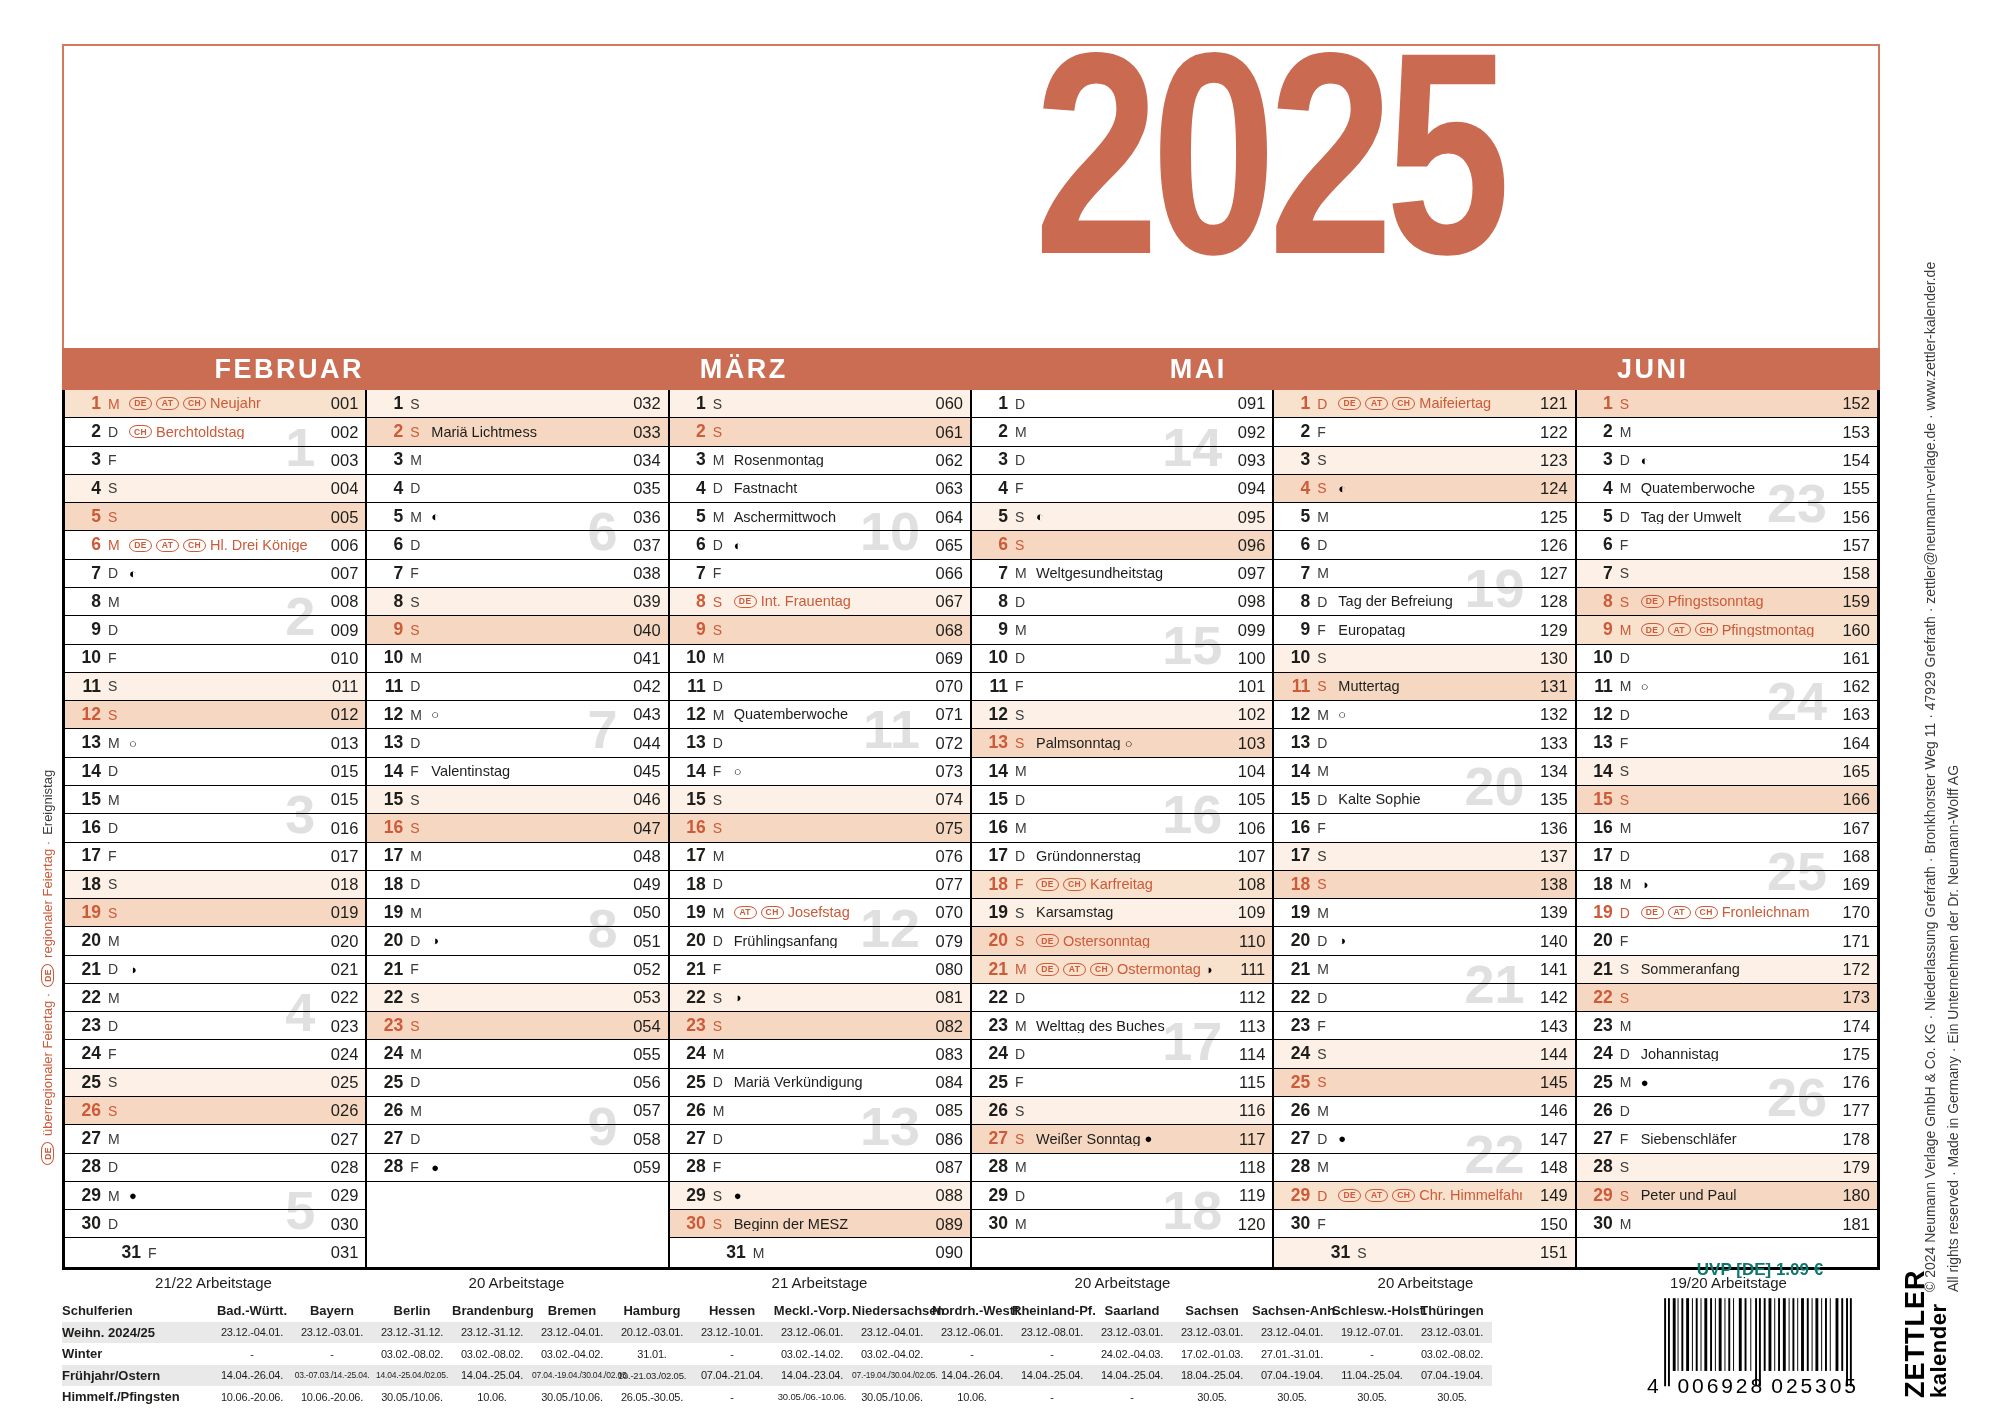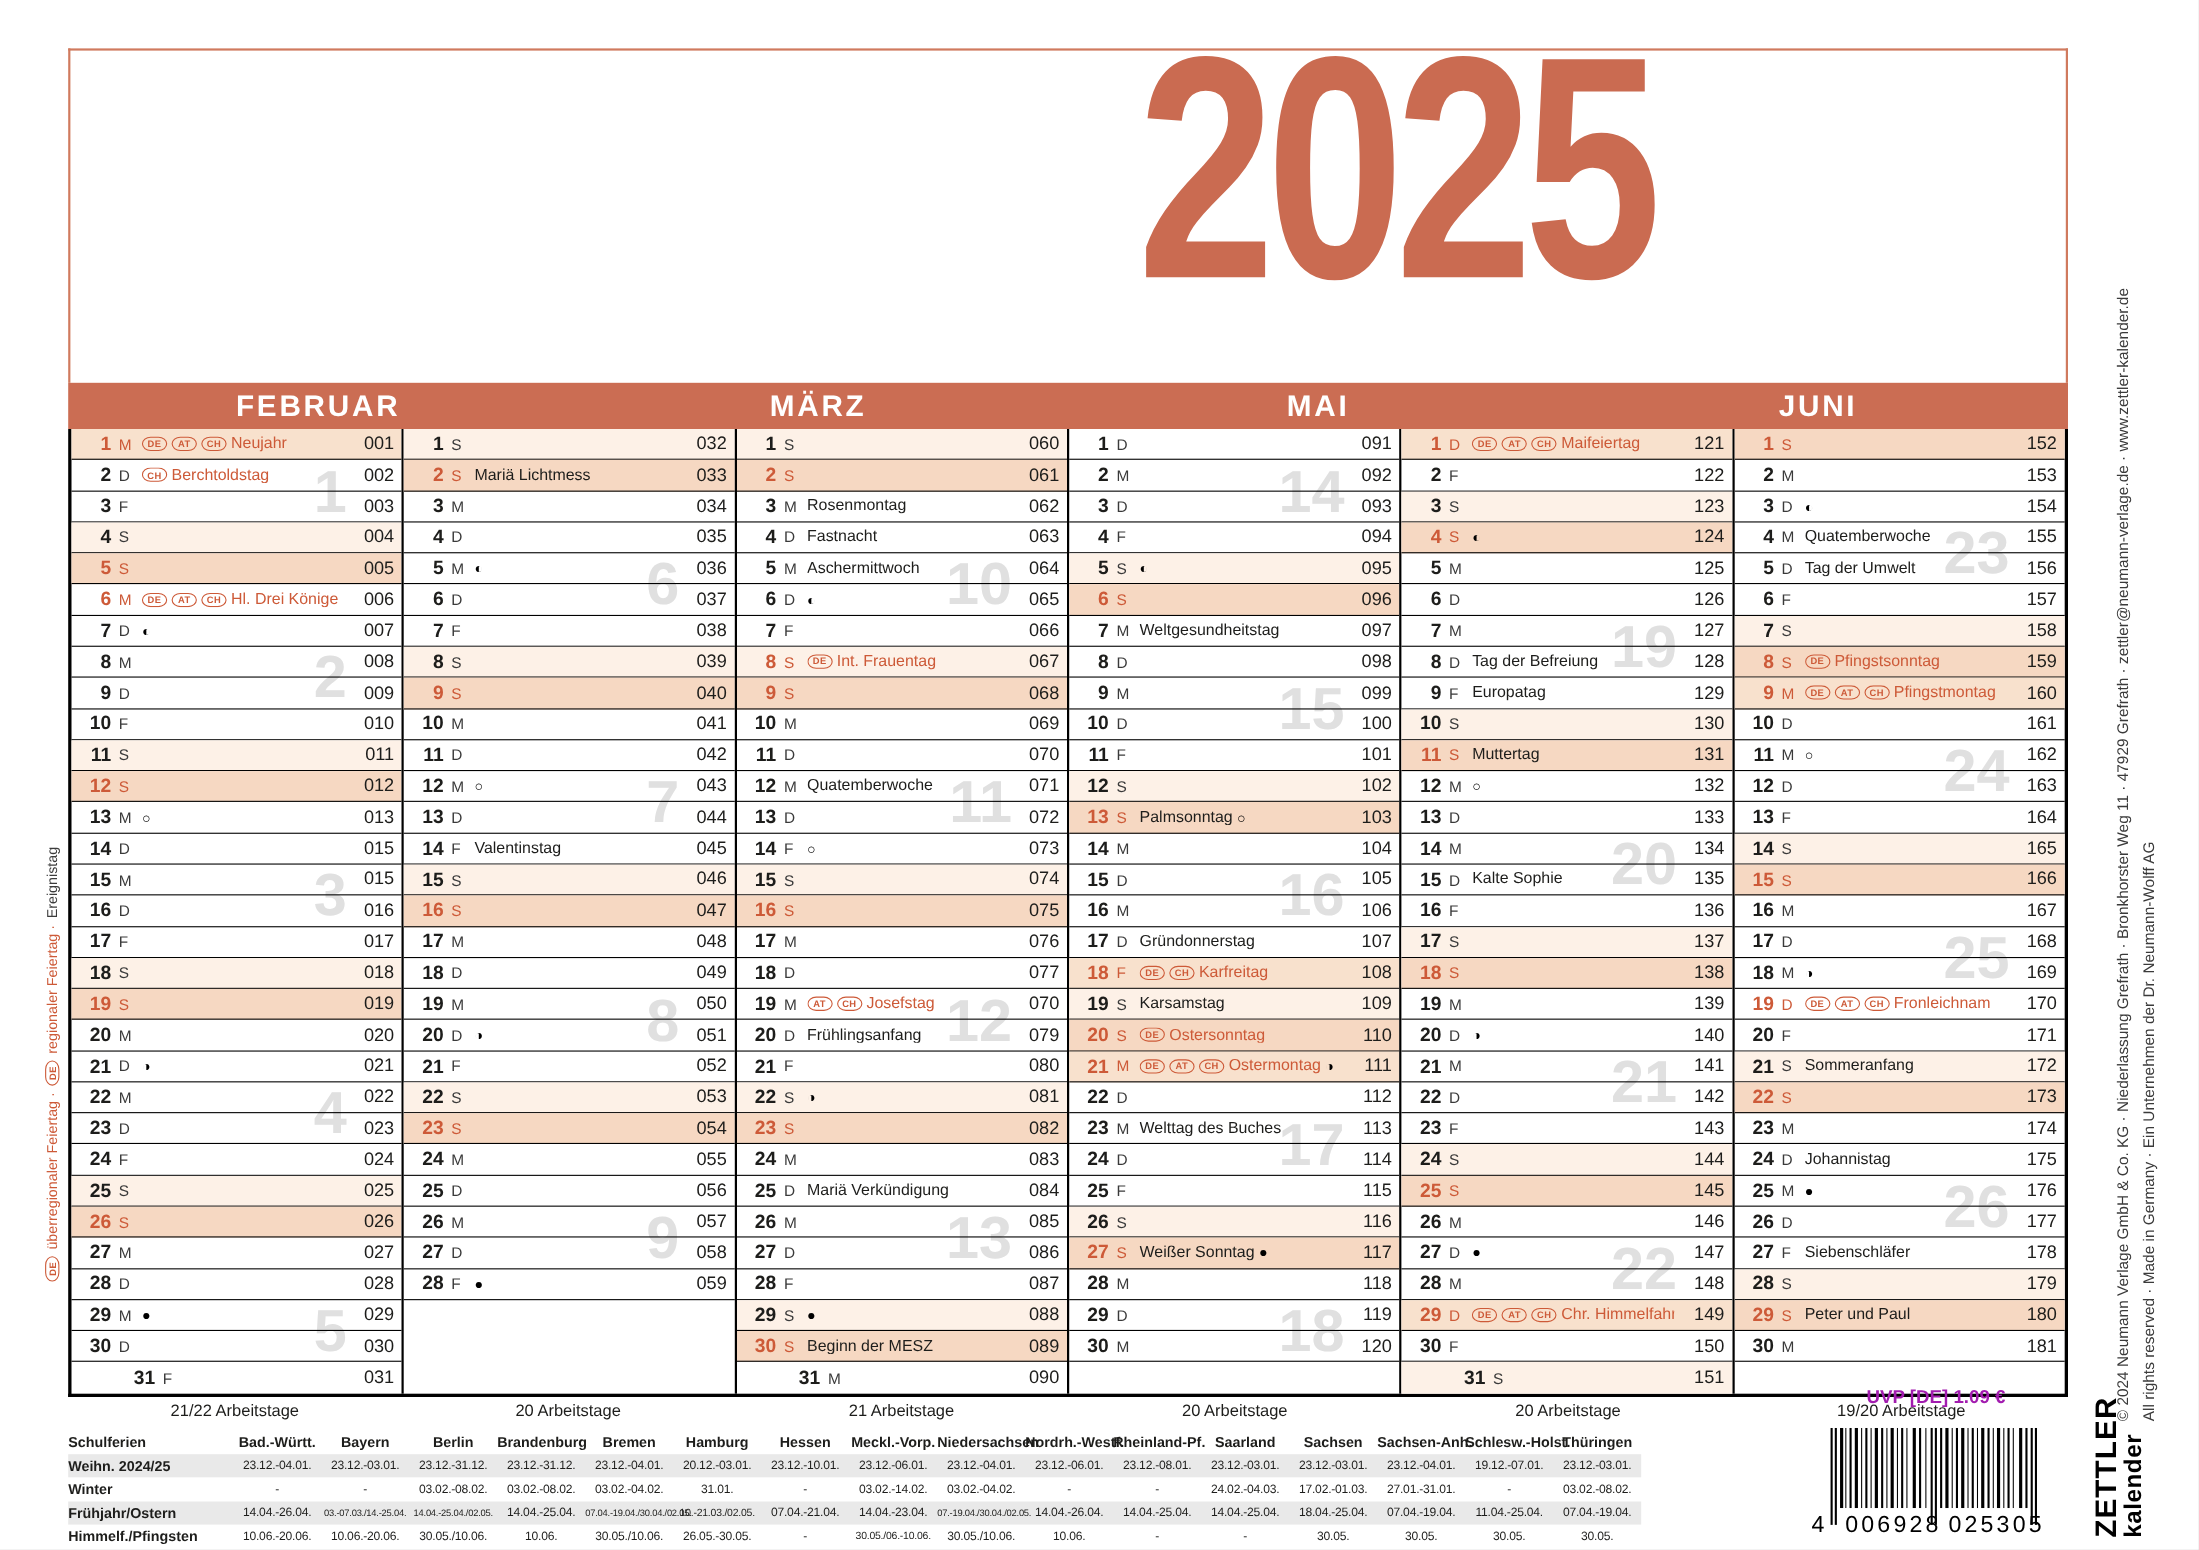--- a/index.html
+++ b/index.html
@@ -45,21 +45,21 @@
   .arb-cell{flex:1;text-align:center;font-size:15px;color:#1d1d1b;}
   
   .ferien{position:absolute;left:62px;top:1300px;width:1430px;}
   .f-row{display:flex;height:21.5px;align-items:center;}
   .f-row.striped{background:#e9e9e9;}
   .f-label{width:150px;flex:0 0 auto;font-weight:bold;font-size:13px;}
   .f-cell{flex:1;text-align:center;font-size:11px;letter-spacing:-.2px;white-space:nowrap;min-width:0;}
   .f-cell.head{font-weight:bold;font-size:13px;letter-spacing:0;}
   
   .uvp{position:absolute;left:1640px;top:1260px;width:240px;text-align:center;
-       font-size:17px;font-weight:bold;color:#a21caf;}
+       font-size:17px;font-weight:bold;color:#0f766e;}
   .barcode{position:absolute;left:1645px;top:1296px;width:225px;height:102px;}
   
   .legend-left{position:absolute;left:40px;top:1165px;transform:rotate(-90deg);
        transform-origin:left top;display:flex;gap:6px;align-items:center;white-space:nowrap;
        font-size:13px;color:#cd5a38;}
   .legend-left .dark{color:#3c3c3c;}
   .pub{position:absolute;transform:rotate(-90deg);transform-origin:left top;
        white-space:nowrap;font-size:14px;color:#3a3a3a;}
   .pub1{left:1922px;top:1292px;}
   .pub2{left:1945px;top:1292px;}

